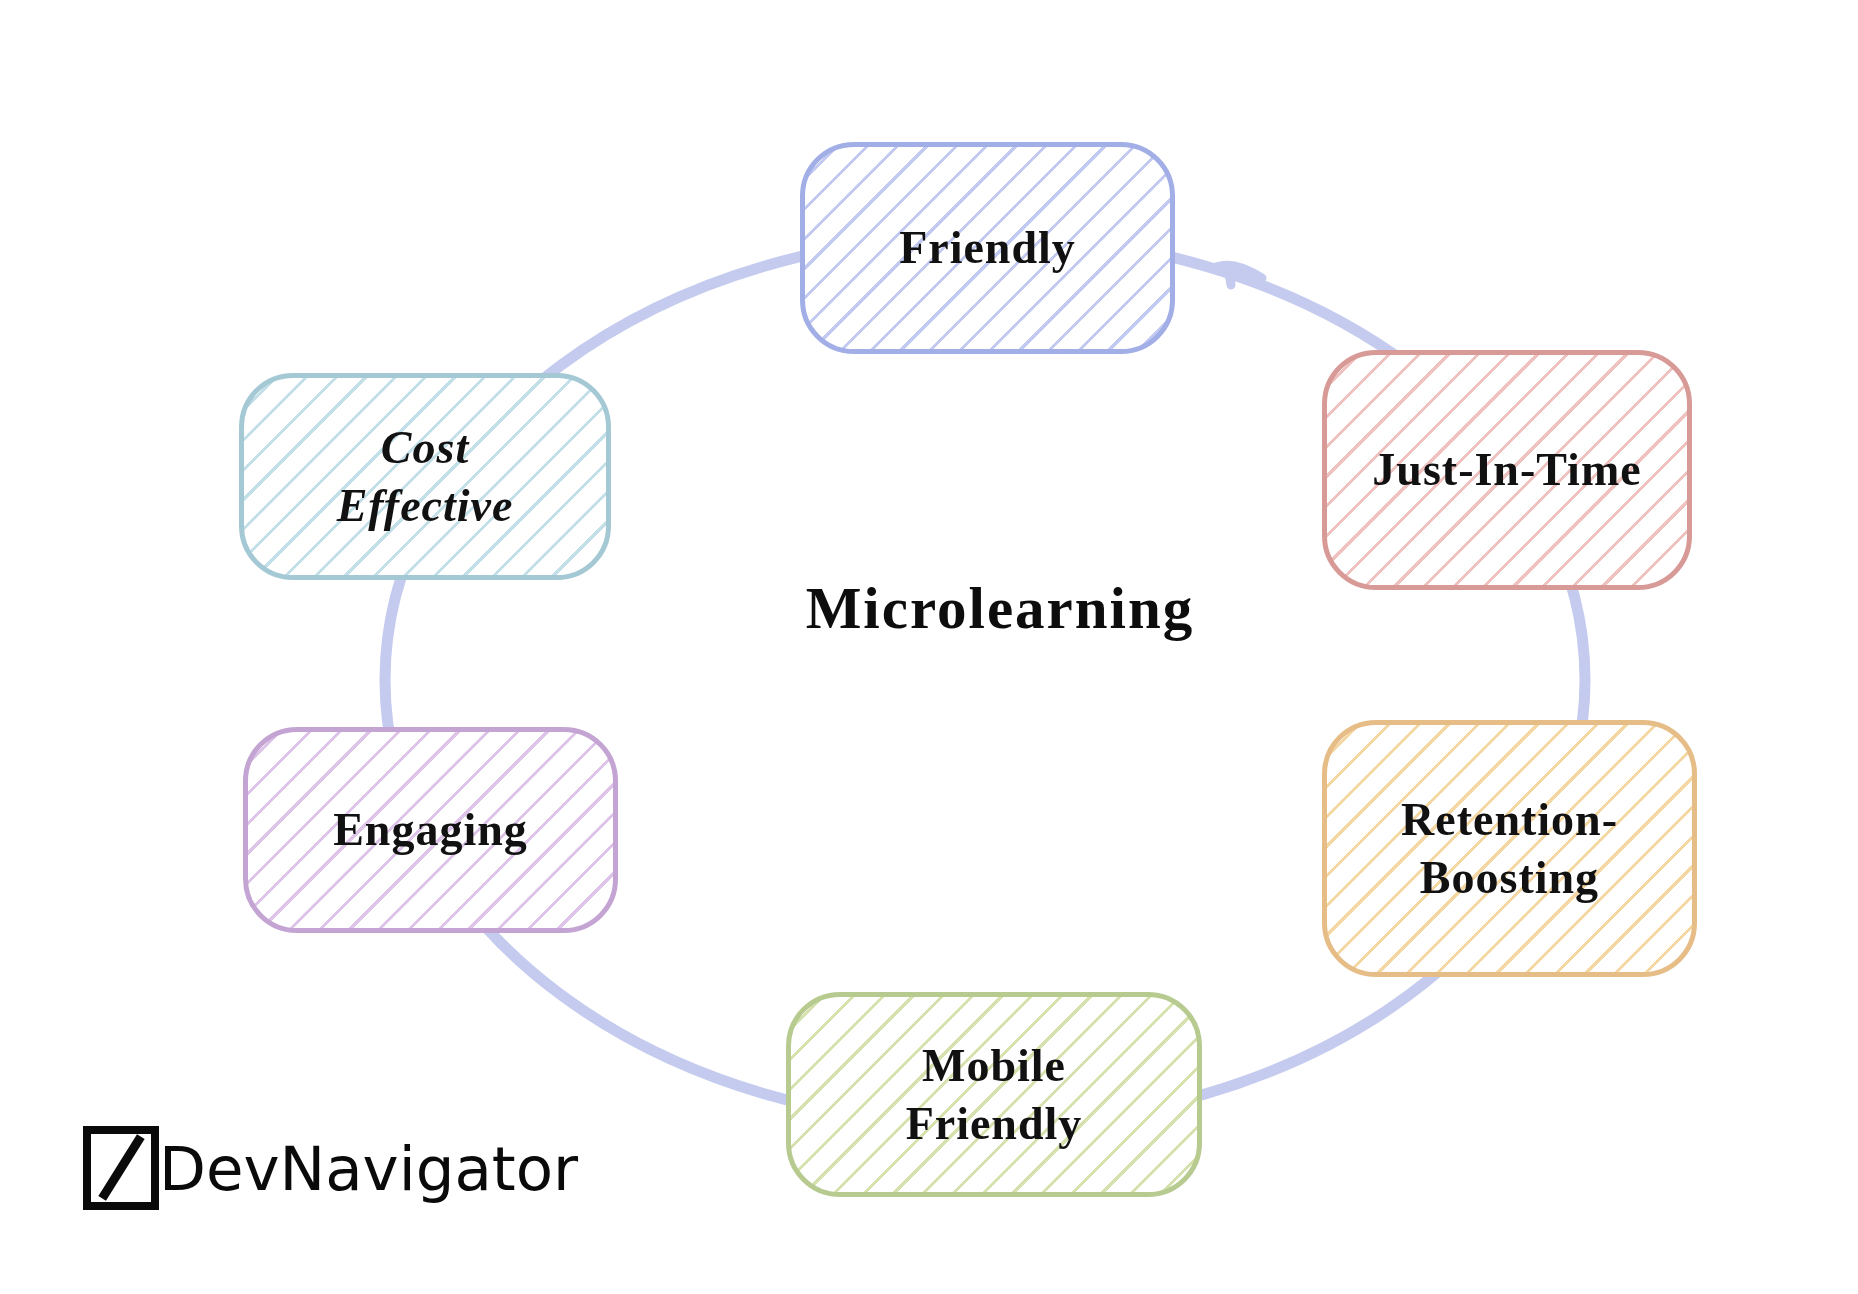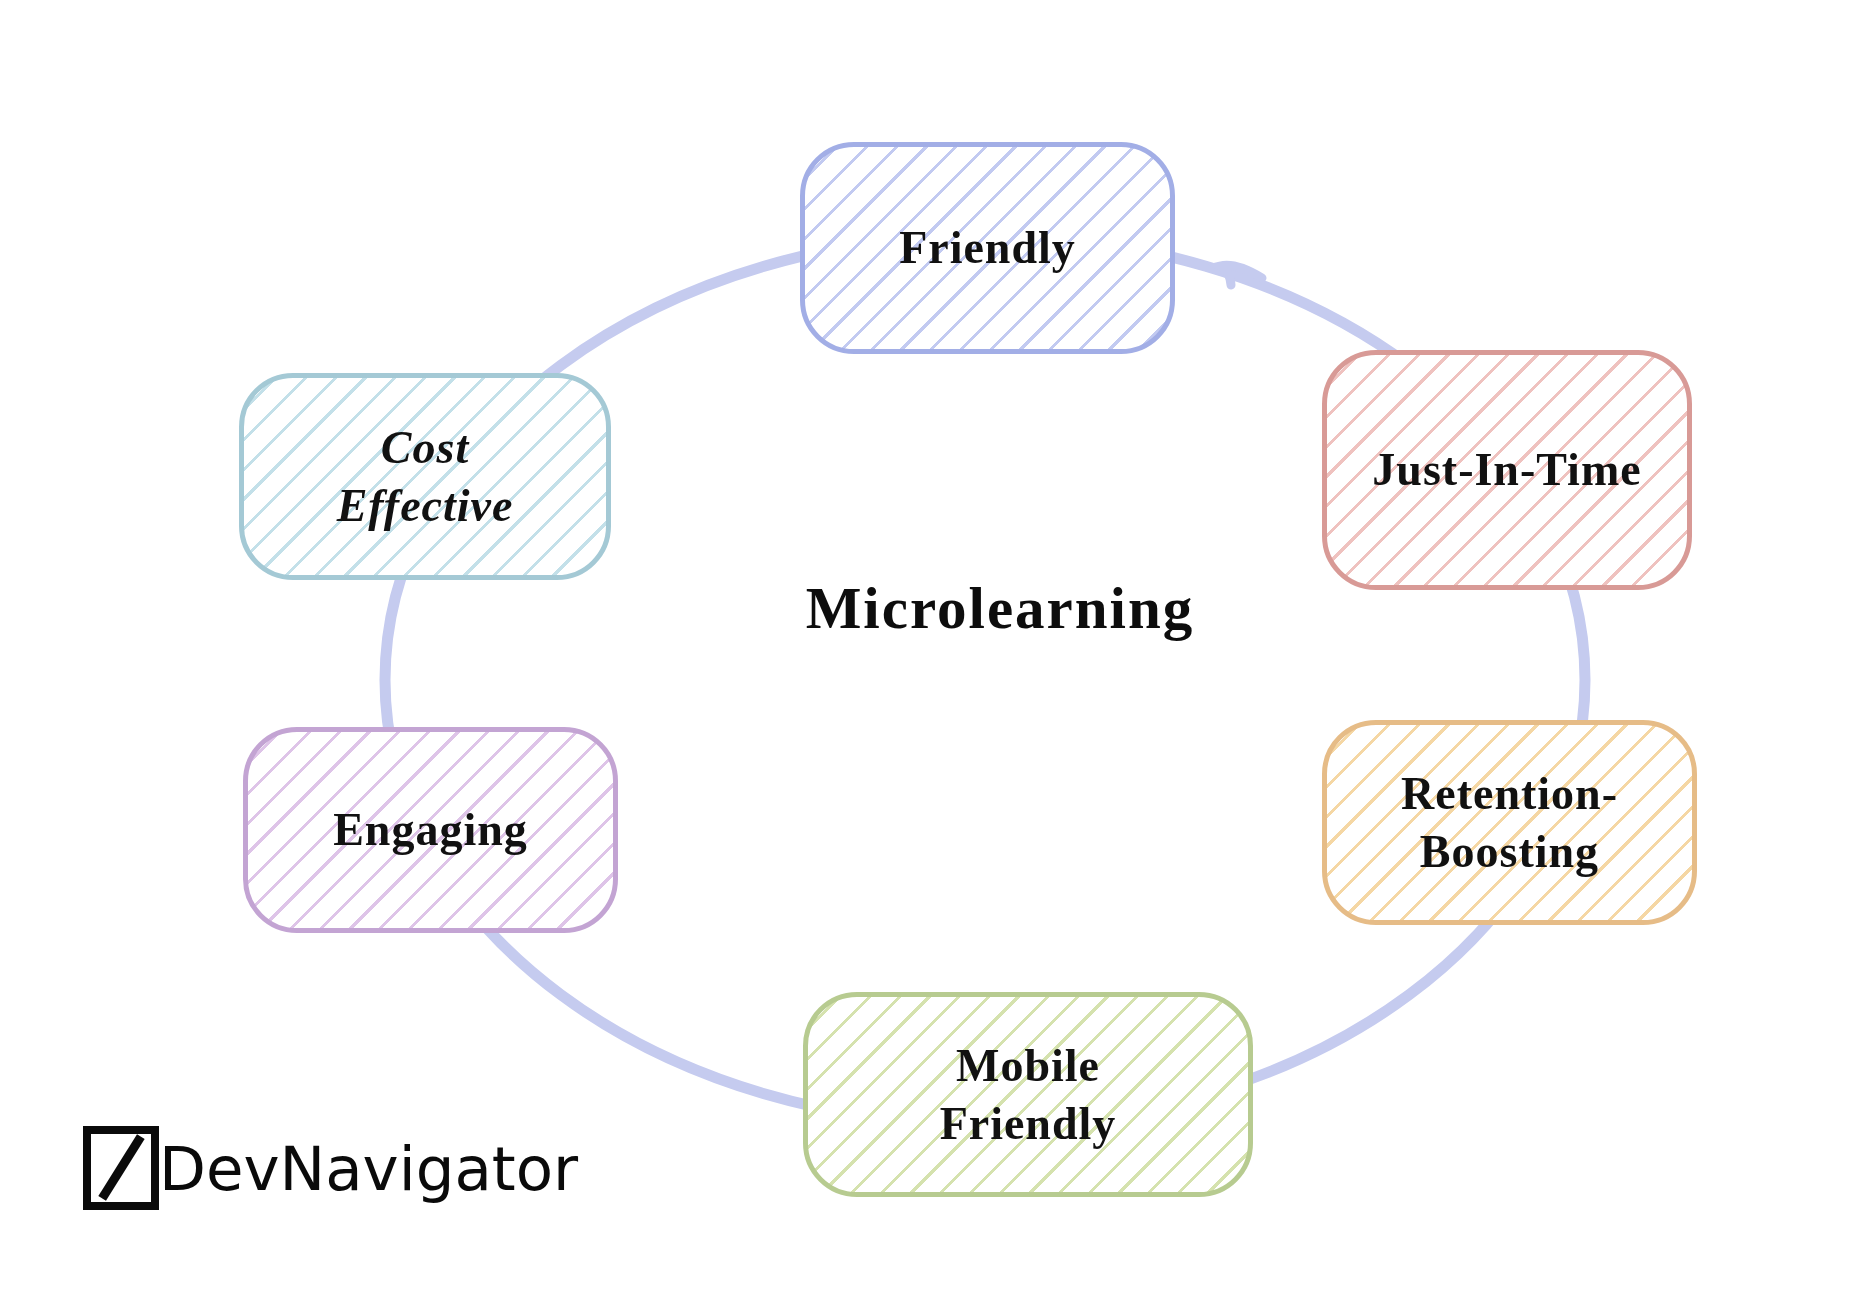--- a/index.html
+++ b/index.html
@@ -53,22 +53,22 @@
     font-weight: 700;
     font-size: 46px;
     line-height: 1.24;
     color: #111111;
     letter-spacing: 1px;
     text-align: center;
     white-space: nowrap;
   }
   .n-targetted        { left: 800px;  top: 142px;  width: 375px; height: 212px; }
   .n-just-in-time     { left: 1322px; top: 350px;  width: 370px; height: 240px; }
-  .n-retention        { left: 1322px; top: 720px;  width: 375px; height: 205px; }
-  .n-mobile-friendly  { left: 803px;  top: 992px;  width: 450px; height: 205px; }
+  .n-retention        { left: 1322px; top: 720px;  width: 375px; height: 257px; }
+  .n-mobile-friendly  { left: 786px;  top: 992px;  width: 416px; height: 205px; }
   .n-engaging         { left: 243px;  top: 727px;  width: 375px; height: 206px; }
   .n-cost-effective   { left: 239px;  top: 373px;  width: 372px; height: 207px; font-style: italic; }
   
   .center-title {
     position: absolute;
     z-index: 1;
     left: 560px;
     top: 576px;
     width: 880px;
     text-align: center;

